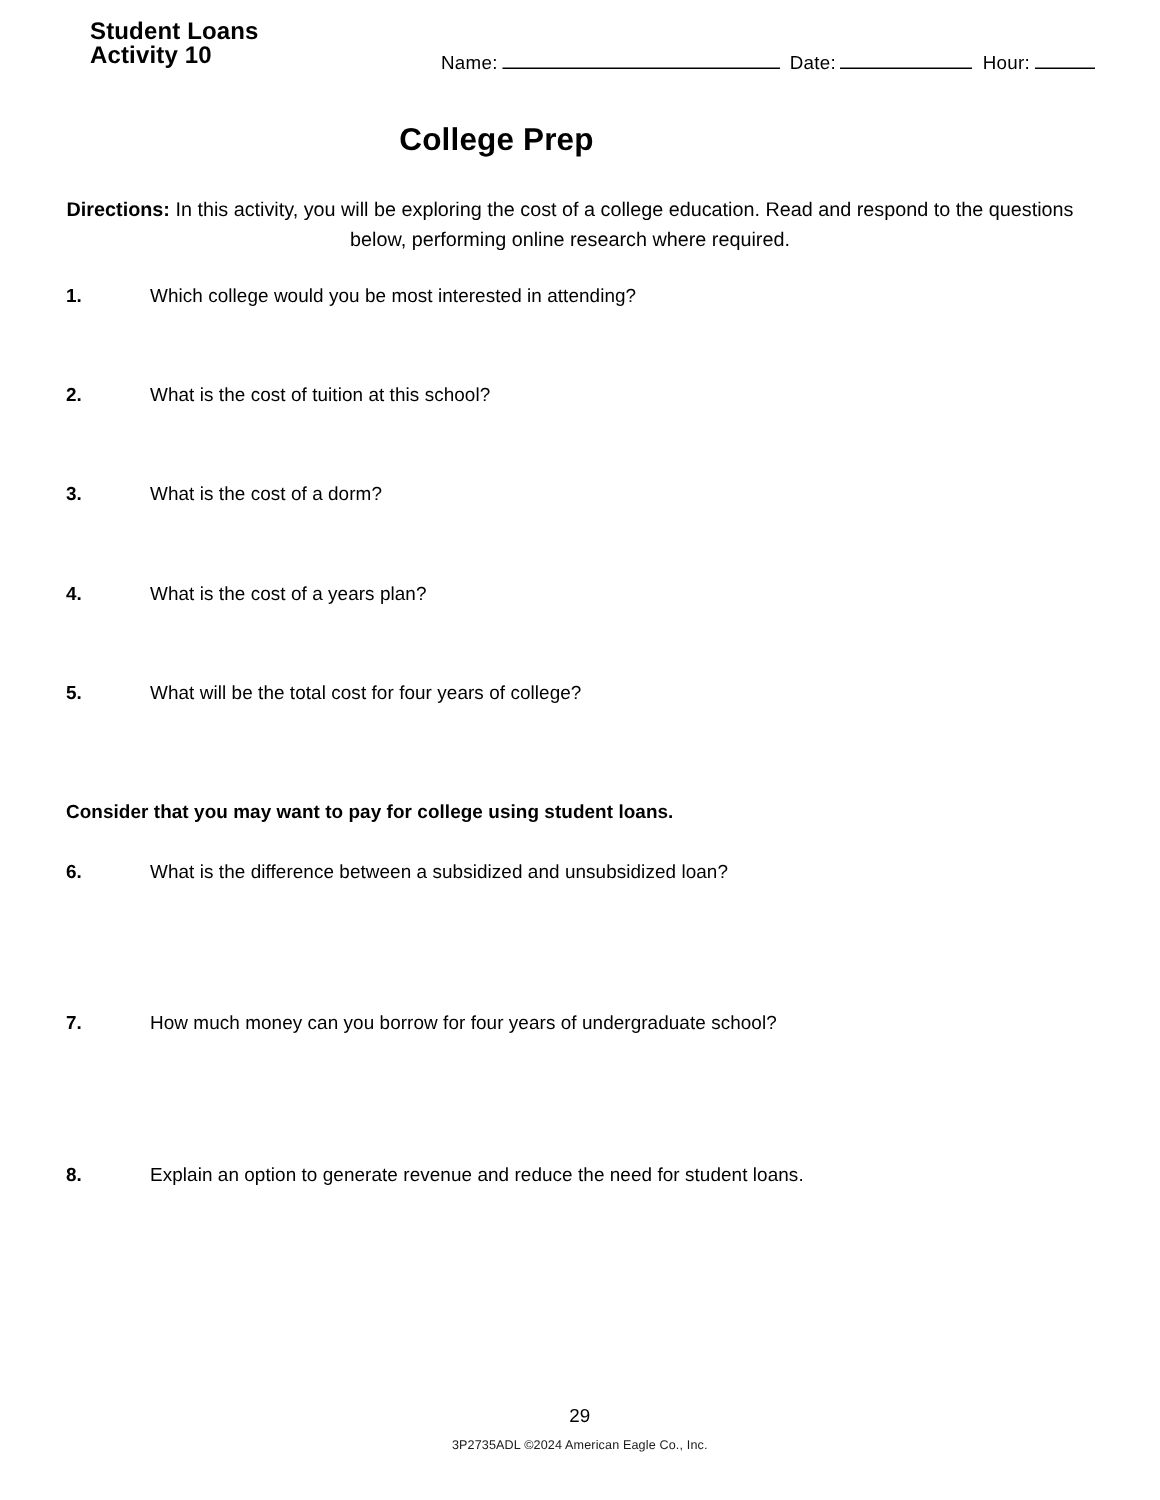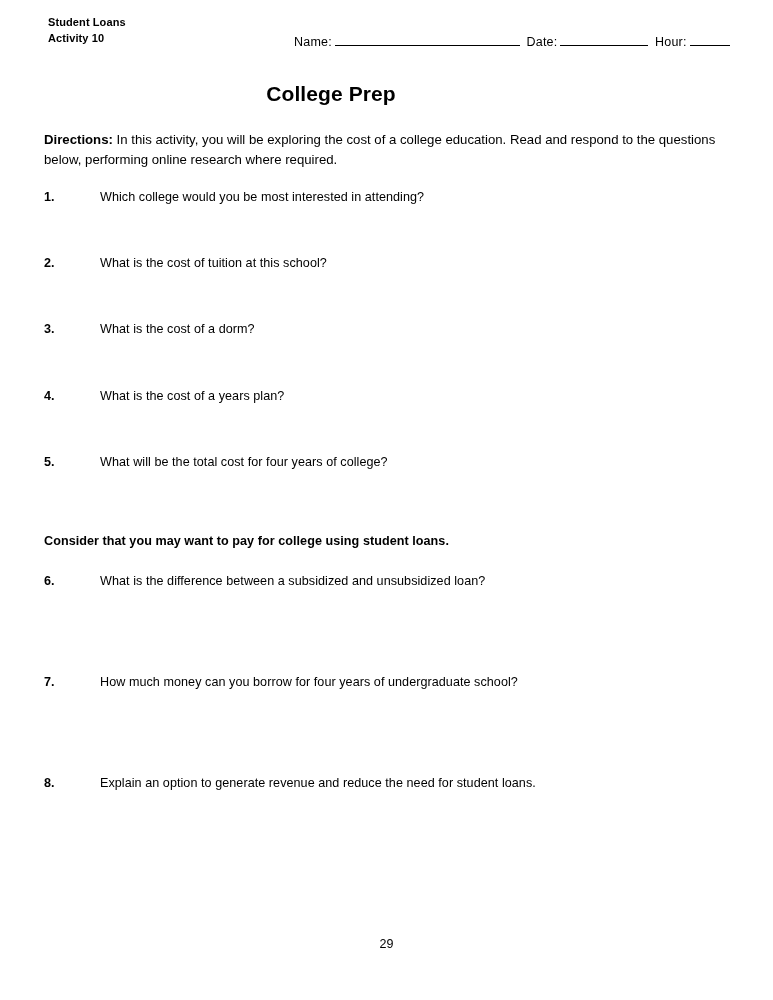--- a/index.html
+++ b/index.html
@@ -27,22 +27,22 @@
   .header {
     position: absolute;
     top: 14px;
     left: 44px;
     right: 44px;
     height: 40px;
   }
   .header-left {
     position: absolute;
     top: 0;
-    left: 4px;
-    font-size: 11px;
+    left: 16px;
+    font-size: 16px;
     font-weight: bold;
     line-height: 16px;
     letter-spacing: 0.1px;
   }
   .header-right {
     position: absolute;
     top: 19px;
     left: 250px;
     font-size: 12.5px;
     white-space: nowrap;
@@ -72,20 +72,21 @@
   }
 
   
   .directions {
     position: absolute;
     top: 130px;
     left: 44px;
     width: 672px;
     font-size: 13.2px;
     line-height: 20px;
+    text-align: center;
   }
   .directions .lead {
     font-weight: bold;
   }
 
   
   .questions {
     position: absolute;
     top: 188px;
     left: 44px;
@@ -199,14 +200,15 @@
     </div>
 
     <div class="q" style="position:absolute; top:586px; left:0; width:690px;">
       <span class="num">8.</span>
       <span class="text">Explain an option to generate revenue and reduce the need for student loans.</span>
     </div>
 
   </div>
 
   <div class="footer page-number" style="position:absolute;">29</div>
+  <div class="footer copyright" style="position:absolute;">3P2735ADL ©2024 American Eagle Co., Inc.</div>
 
 </div>
 
 </body></html>

